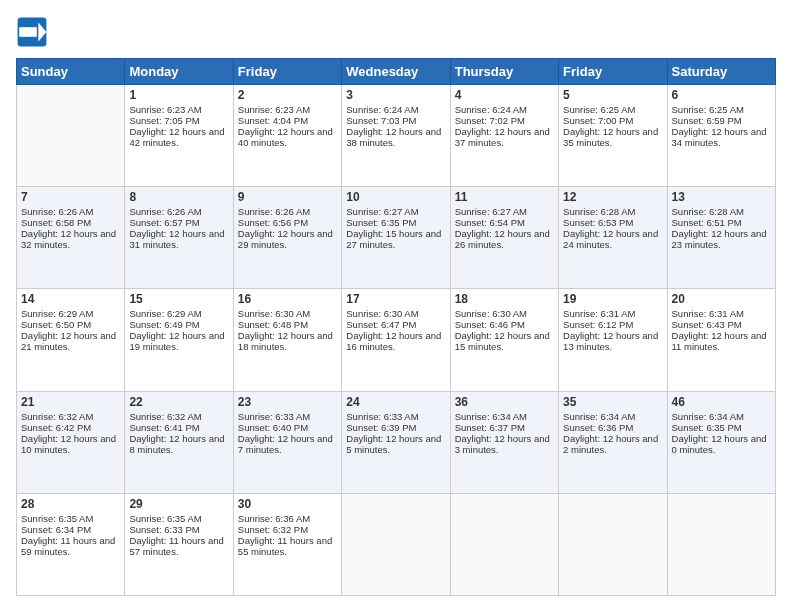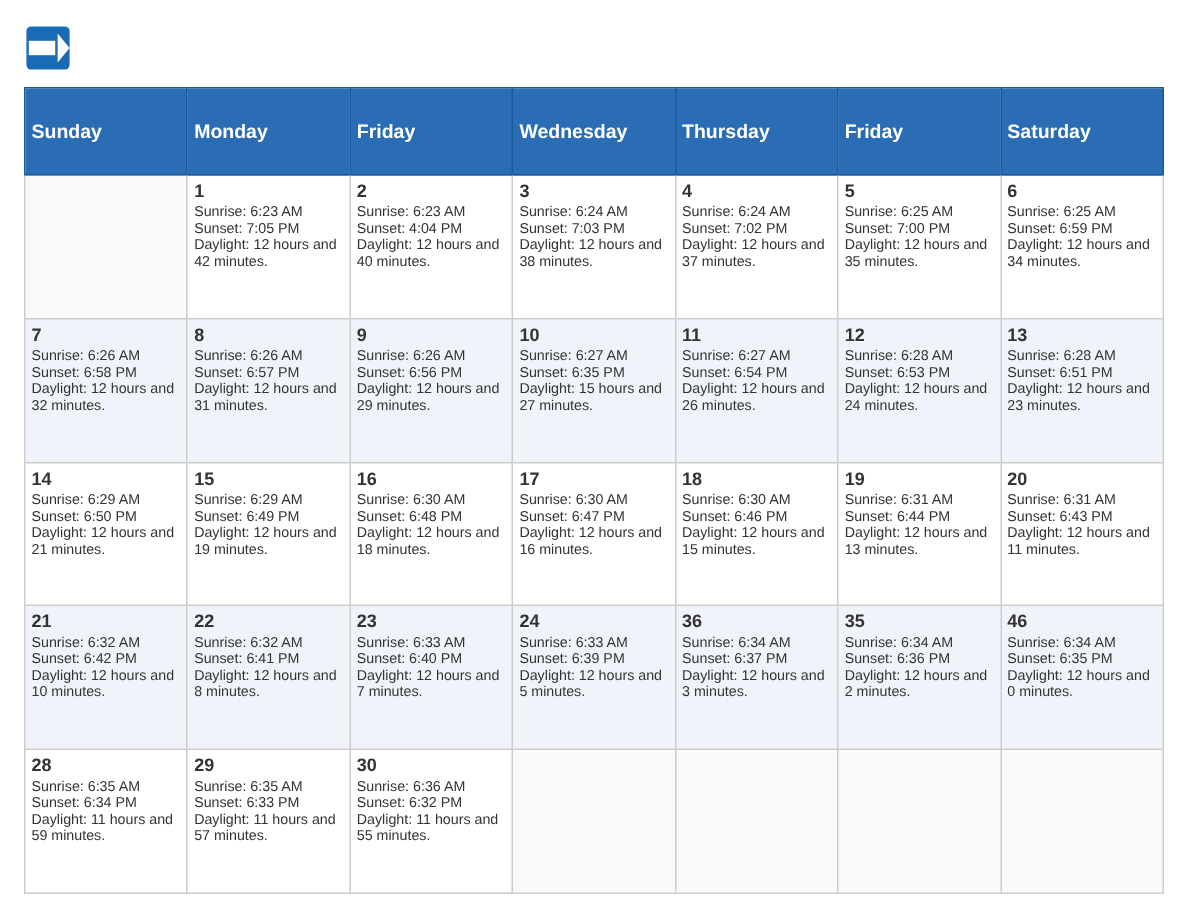--- a/index.html
+++ b/index.html
@@ -46,21 +46,21 @@
     }
     .calendar {
       flex: 1;
       border-collapse: collapse;
       width: 100%;
       table-layout: fixed;
     }
     .calendar th {
       background-color: #2a6db5;
       color: #fff;
-      padding: 21px 4px;
+      padding: 5px 4px;
       font-size: 13px;
       text-align: left;
       border: 1px solid #1a5a9a;
     }
     .calendar td {
       border: 1px solid #ccc;
       vertical-align: top;
       padding: 3px 4px;
       font-size: 9.5px;
       color: #333;
@@ -224,21 +224,21 @@
           </td>
           <td>
             <span class="day-number">18</span>
             <div>Sunrise: 6:30 AM</div>
             <div>Sunset: 6:46 PM</div>
             <div>Daylight: 12 hours and 15 minutes.</div>
           </td>
           <td>
             <span class="day-number">19</span>
             <div>Sunrise: 6:31 AM</div>
-            <div>Sunset: 6:44 PM</div>
+            <div>Sunset: 6:12 PM</div>
             <div>Daylight: 12 hours and 13 minutes.</div>
           </td>
           <td>
             <span class="day-number">20</span>
             <div>Sunrise: 6:31 AM</div>
             <div>Sunset: 6:43 PM</div>
             <div>Daylight: 12 hours and 11 minutes.</div>
           </td>
         </tr>
         <tr class="row-shade">

